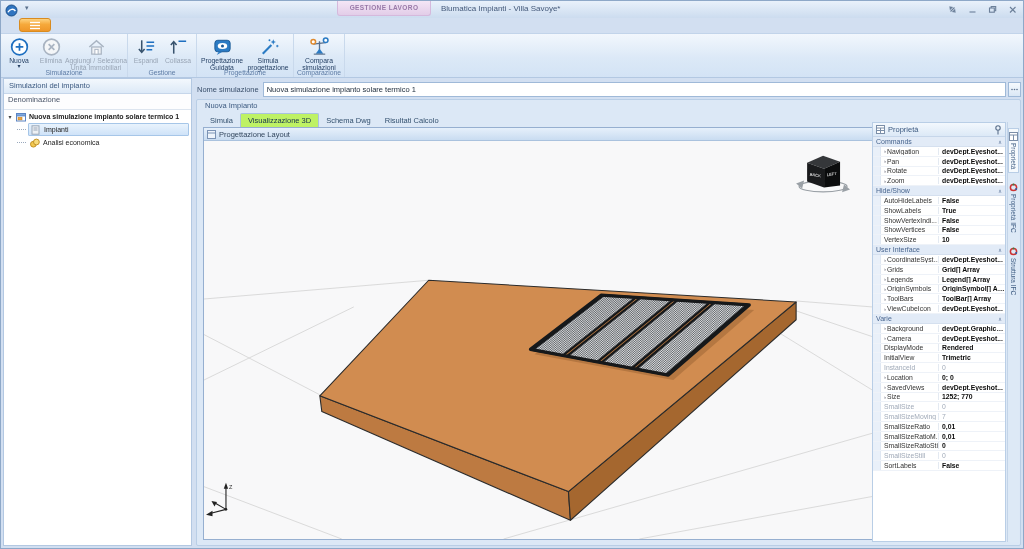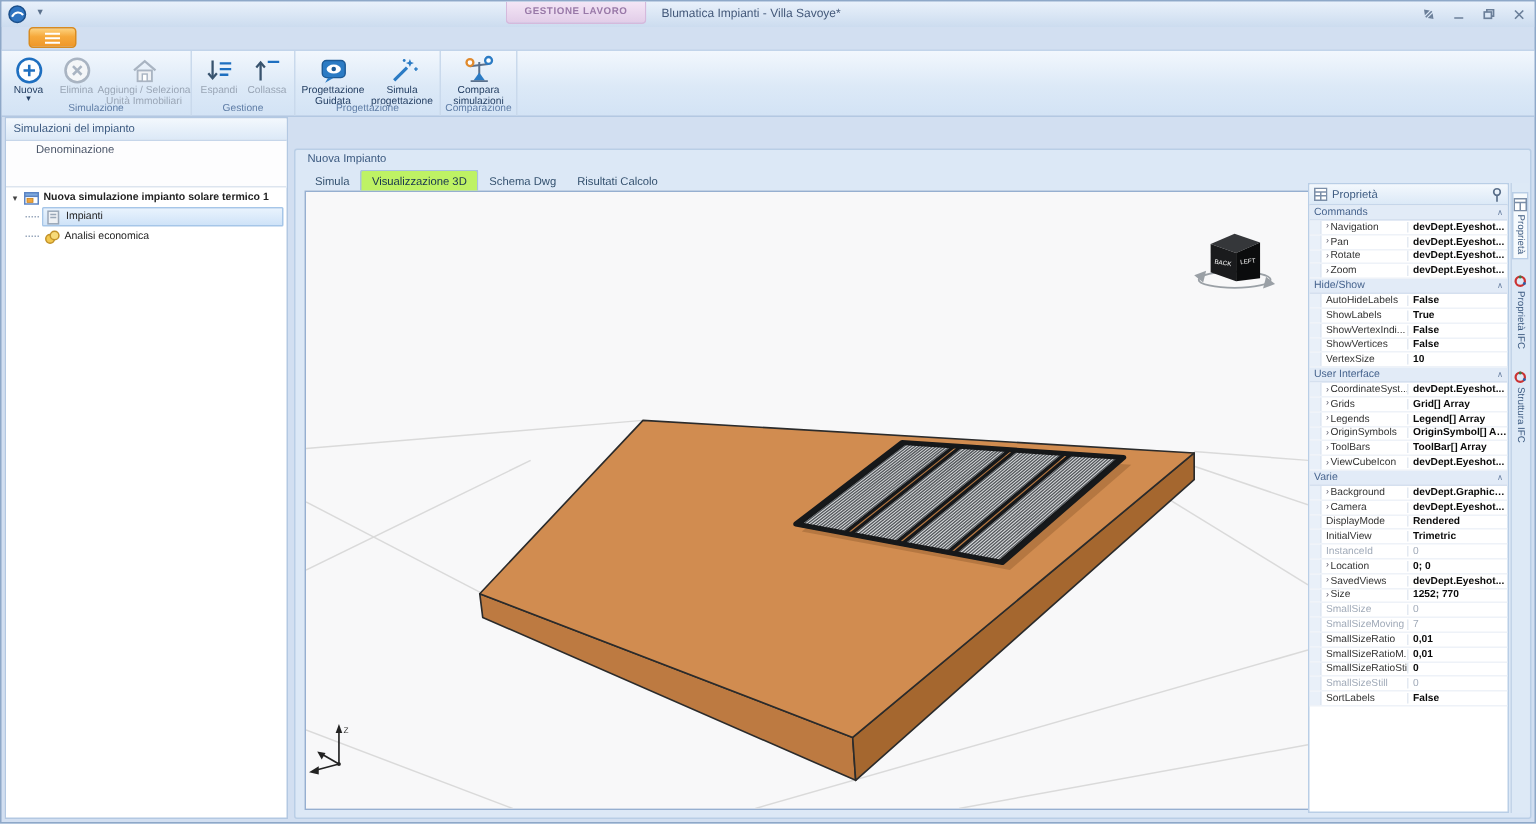--- a/index.html
+++ b/index.html
@@ -30,21 +30,21 @@
   .rib-caption{position:absolute;left:0;right:0;bottom:1px;text-align:center;font-size:6.8px;color:#5f7da6;white-space:nowrap}
   .rib-btn{display:flex;flex-direction:column;align-items:center;padding-top:1px;border-radius:2px}
   .rib-btn .ric{height:21px;display:flex;align-items:center;justify-content:center}
   .rib-label{font-size:6.8px;line-height:1.1;color:#243f63;text-align:center;white-space:nowrap}
   .rib-btn.disabled .rib-label{color:#9aa6b6}
   .rib-btn .caret{font-size:6px;color:#243f63;line-height:4px}
 
   
   .left-panel{position:absolute;left:2px;top:77px;width:189px;bottom:2px;background:#fff;border:1px solid #b3c8e2}
   .lp-header{height:15px;background:linear-gradient(#f3f8fd,#dce9f7);border-bottom:1px solid #c6d6ea;color:#3c5a80;font-size:7.5px;line-height:14px;padding-left:5px}
-  .lp-colheader{height:31px;border-bottom:1px solid #dde5ef;color:#4a5568;font-size:7.5px;line-height:12px;padding-left:20px;background:#fdfdfe}
+  .lp-colheader{height:16px;border-bottom:1px solid #dde5ef;color:#4a5568;font-size:7.5px;line-height:12px;padding-left:4px;background:#fdfdfe}
   .trow{position:relative;height:13px;display:flex;align-items:center;font-size:7px;color:#222;white-space:nowrap;padding-left:2px}
   .trow.child{padding-left:13px}
   .t-exp{width:8px;font-size:6px;color:#444;text-align:center}
   .t-conn{width:9px;border-top:1px dotted #9aa9bd;margin-right:2px}
   .t-icon{display:flex;align-items:center;margin-right:3px}
   .t-hit{display:flex;align-items:center;flex:1;height:13px;padding:0 2px;margin-right:2px}
   .t-hit.selected{background:linear-gradient(#e9f3fd,#cfe3f8);border:1px solid #a6c6e8;border-radius:1px}
   .t-label.bold{font-weight:bold}
 
   
@@ -304,31 +304,51 @@
                 <circle cx="3.4" cy="6.2" r="2.9" fill="#f3c84e" stroke="#c2922a"></circle>
                 <circle cx="6.4" cy="4" r="2.9" fill="#f7da7a" stroke="#c2922a"></circle>
               </svg>
             </span>
             <span class="t-label">Analisi economica</span>
           </span>
         </div>
       </div>
   </div>
 
+  <div class="name-row">
+    <span class="name-label">Nome simulazione</span>
+    <input class="name-input" type="text" value="Nuova simulazione impianto solare termico 1" style="">
+    <span class="name-btn">
+      <svg width="7" height="7" viewBox="0 0 7 7">
+          <g fill="#5a708c">
+            <circle cx="1" cy="3.5" r="0.8"></circle>
+            <circle cx="3.5" cy="3.5" r="0.8"></circle>
+            <circle cx="6" cy="3.5" r="0.8"></circle>
+          </g>
+        </svg>
+    </span>
+  </div>
 
   <div class="dati-frame">
     <div class="dati-title">Nuova Impianto</div>
     <div id="doc-tabs">
         <div class="dtab">Simula</div>
         <div class="dtab active">Visualizzazione 3D</div>
         <div class="dtab">Schema Dwg</div>
         <div class="dtab">Risultati Calcolo</div>
       </div>
 
     <div class="viewport-wrap">
+      <div class="layout-bar">
+        <svg width="9" height="9" viewBox="0 0 9 9">
+            <rect x="0.5" y="0.5" width="8" height="8" fill="#eef4fb" stroke="#7b93b5"></rect>
+            <line x1="0.5" y1="3" x2="8.5" y2="3" stroke="#7b93b5"></line>
+          </svg>
+        <span>Progettazione Layout</span>
+      </div>
       <div class="scene-area">
         <svg id="scene-svg" viewBox="0 0 669 403" preserveAspectRatio="none">
             <rect x="0" y="0" width="669" height="403" fill="#f8f8f9"></rect>
             <g stroke="#dadada" stroke-width="1">
               <line x1="0" y1="160" x2="225" y2="141"></line>
               <line x1="0" y1="196" x2="116" y2="257"></line>
               <line x1="0" y1="242" x2="150" y2="168"></line>
               <line x1="593" y1="162" x2="669" y2="168"></line>
               <line x1="593" y1="172" x2="669" y2="198"></line>
               <line x1="566" y1="188" x2="669" y2="252"></line>

